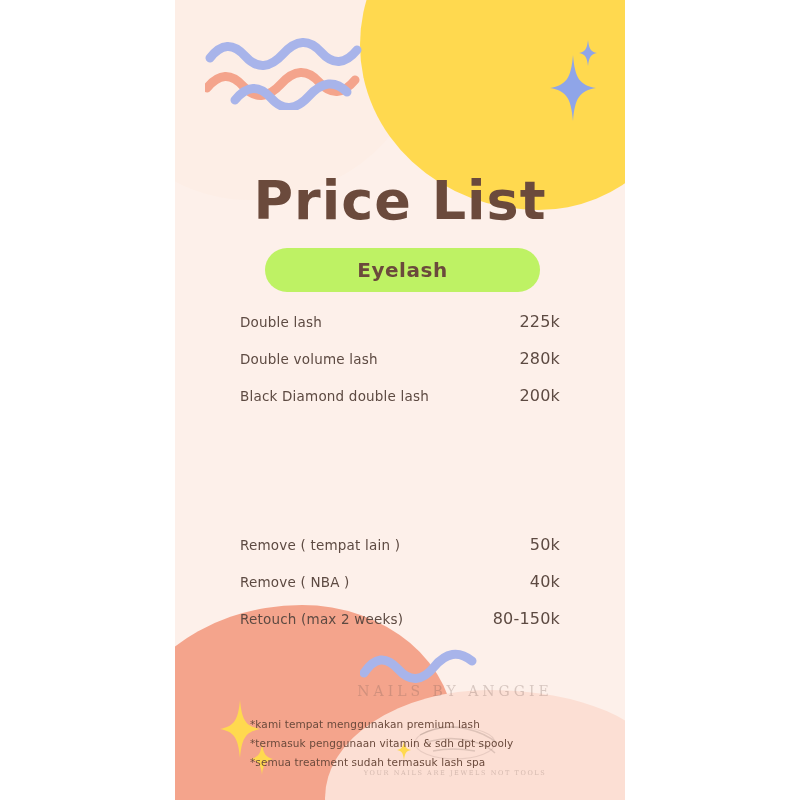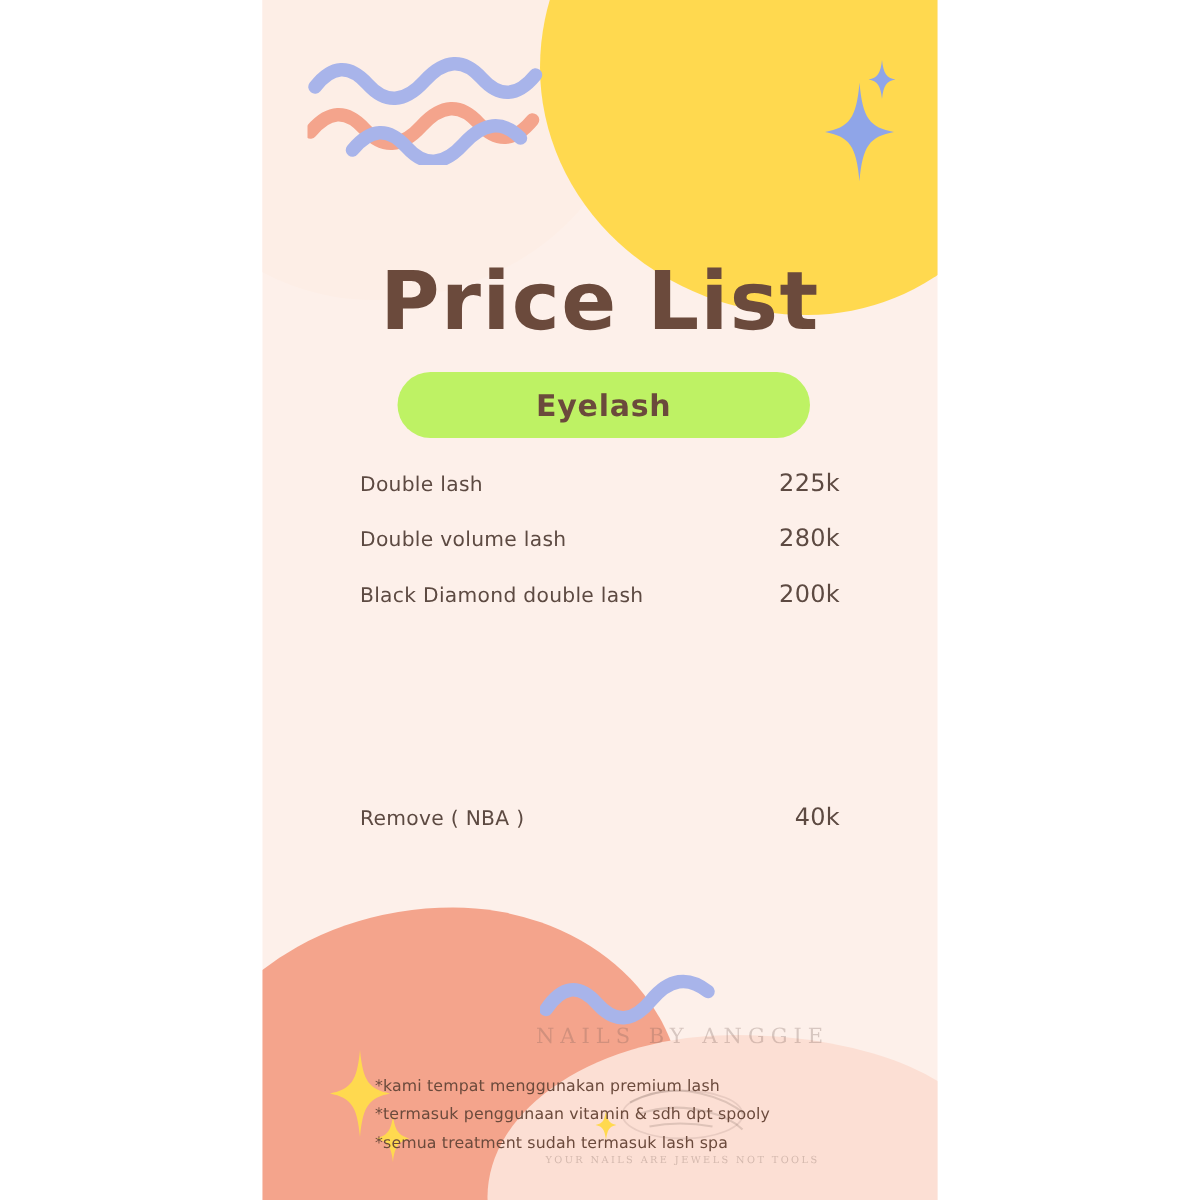--- a/index.html
+++ b/index.html
@@ -254,22 +254,30 @@
       </div>
       <div class="row">
         <span class="label">Black Diamond double lash</span>
         <span class="price">200k</span>
       </div>
     </div>
 
 
     <div class="rows rows-remove">
       <div class="row">
+        <span class="label">Remove ( tempat lain )</span>
+        <span class="price">50k</span>
+      </div>
+      <div class="row">
         <span class="label">Remove ( NBA )</span>
         <span class="price">40k</span>
+      </div>
+      <div class="row">
+        <span class="label">Retouch (max 2 weeks)</span>
+        <span class="price">80-150k</span>
       </div>
     </div>
 
     <div class="watermark">
       <div class="wm-text">NAILS BY ANGGIE</div>
       <svg width="260" height="130" viewBox="0 0 260 130">
         <path d="M95,70 Q118,58 142,64 Q160,68 172,78" fill="none" stroke="rgba(120,95,85,0.22)" stroke-width="1.4"></path>
         <path d="M100,78 Q122,70 146,76 Q162,80 170,88" fill="none" stroke="rgba(120,95,85,0.22)" stroke-width="1.4"></path>
         <path d="M108,86 Q128,82 150,86" fill="none" stroke="rgba(120,95,85,0.22)" stroke-width="1.4"></path>
         <ellipse cx="130" cy="78" rx="40" ry="16" fill="none" stroke="rgba(120,95,85,0.15)" stroke-width="1.2"></ellipse>

